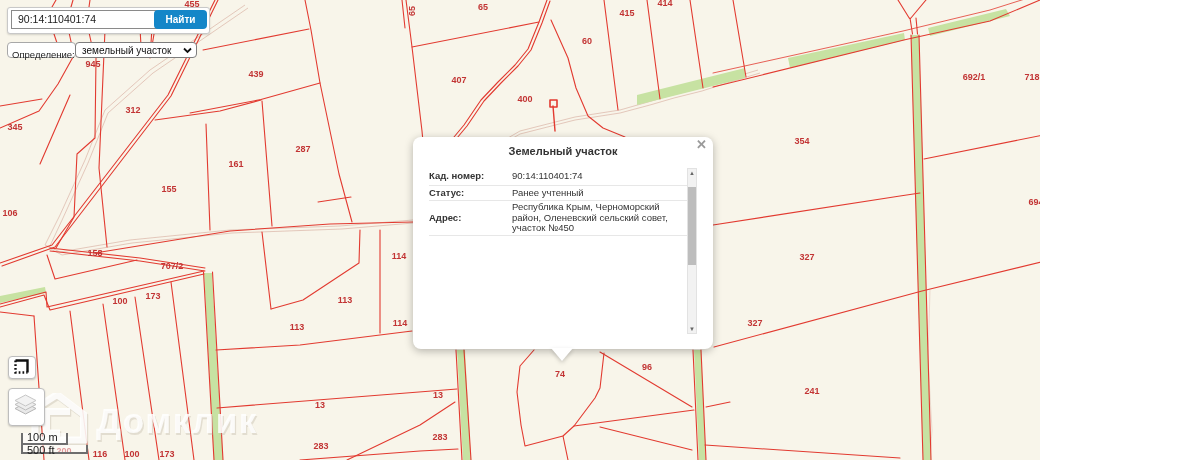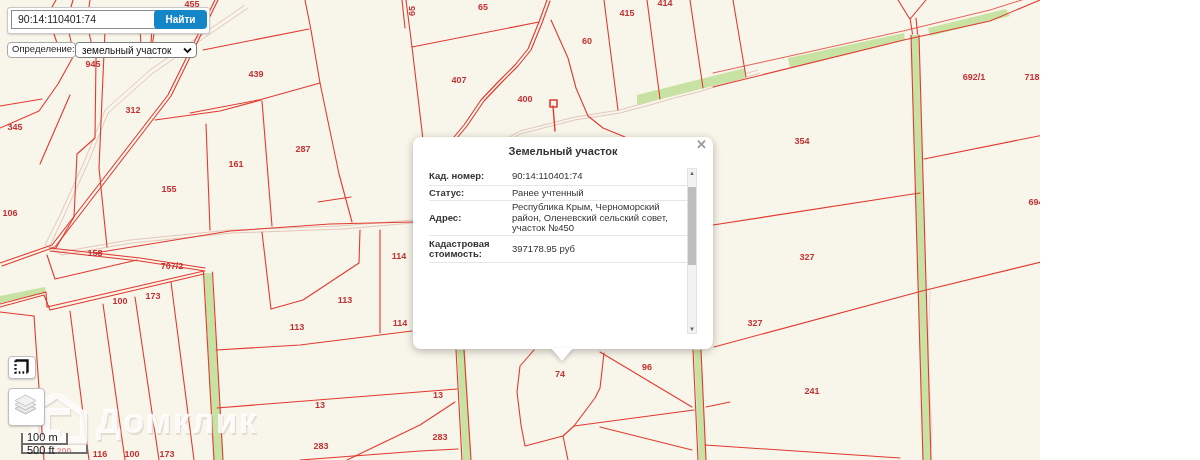--- a/index.html
+++ b/index.html
@@ -2,21 +2,21 @@
 <html><head>
 <meta charset="utf-8">
 <style>
   html,body{margin:0;padding:0;}
   #stage{position:relative;width:1040px;height:460px;overflow:hidden;background:#fca5a5;font-family:"Liberation Sans",sans-serif;}
   #map{position:absolute;left:0;top:0;}
   .panel{position:absolute;left:7px;top:7px;width:201px;height:25px;background:#fff;border:1px solid #c8c8c8;border-radius:3px;box-shadow:0 1px 2px rgba(0,0,0,.15);}
   .sinput{position:absolute;left:3px;top:2px;width:139px;height:17px;border:1px solid #8a8a8a;background:#fff;font-family:"Liberation Sans",sans-serif;font-size:10.5px;color:#1a1a1a;padding:0 0 0 6px;line-height:17px;}
   .sbtn{position:absolute;right:2px;top:2px;width:53px;height:19px;background:#1486c8;color:#fff;font-weight:bold;font-size:10px;text-align:center;line-height:19px;border-radius:4px;}
   .droplabelbox{position:absolute;left:7px;top:42px;width:67px;height:14px;background:#fff;border:1px solid #a8a8a8;border-radius:4px;}
-  .droplabel{position:absolute;left:4px;top:0;font-size:9.5px;color:#222;white-space:nowrap;text-align:right;}
+  .droplabel{position:absolute;left:4px;top:6px;font-size:9.5px;color:#222;white-space:nowrap;text-align:right;}
   .dropsel{position:absolute;left:75px;top:42px;width:120px;height:14px;background:#fff;border:1px solid #7d7d7d;border-radius:4px;}
   .dropsel span{position:absolute;left:6px;top:1.5px;font-size:10px;color:#111;white-space:nowrap;}
   .popup{position:absolute;left:413px;top:137px;width:300px;height:212px;background:#fff;border-radius:8px;box-shadow:0 2px 9px rgba(0,0,0,.28);}
   .pclose{position:absolute;right:6px;top:0px;color:#9a9a9a;font-size:13px;font-weight:bold;}
   .ptitle{position:absolute;left:0;top:8px;width:100%;text-align:center;font-weight:bold;font-size:11px;color:#333;}
   .ptable{position:absolute;left:16px;top:31px;width:258px;font-size:9.5px;color:#333;}
   .prow{display:flex;align-items:center;border-bottom:1px solid #e7e7e7;}
   .plab{width:83px;font-weight:bold;line-height:10.5px;box-sizing:border-box;}
   .pval{width:175px;line-height:10.5px;box-sizing:border-box;}
   .pscroll{position:absolute;left:274px;top:31px;width:10px;height:166px;background:#f2f2f2;border:1px solid #e2e2e2;box-sizing:border-box;}
@@ -248,24 +248,20 @@
           <div class="pval">90:14:110401:74</div>
         </div>
     <div class="prow" style="height:14px">
           <div class="plab">Статус:</div>
           <div class="pval">Ранее учтенный</div>
         </div>
     <div class="prow" style="height:34px">
           <div class="plab">Адрес:</div>
           <div class="pval">Республика Крым, Черноморский<br>район, Оленевский сельский совет,<br>участок №450</div>
         </div>
-    <div class="prow" style="height:26px">
-          <div class="plab">Кадастровая<br>стоимость:</div>
-          <div class="pval">397178.95 руб</div>
-        </div>
   </div>
   <div class="pscroll">
         <div class="sarr" style="top:1px;">▲</div>
         <div class="pthumb"></div>
         <div class="sarr" style="bottom:1px;">▼</div>
       </div>
 </div>
 <div class="tail"></div>
 <div class="btn1"><svg width="24" height="19" viewBox="0 0 24 19">
   <path d="M6.5,3.5 H18.5 V15.5" fill="none" stroke="#111" stroke-width="2.4"></path>

